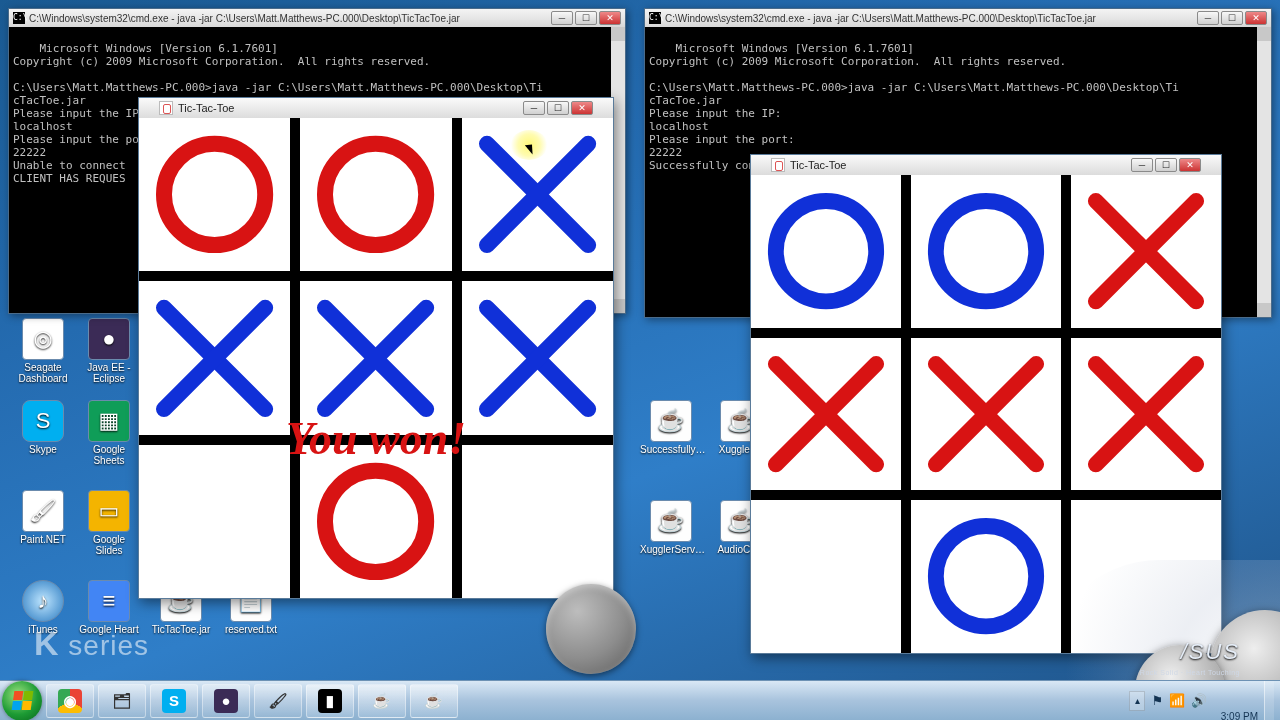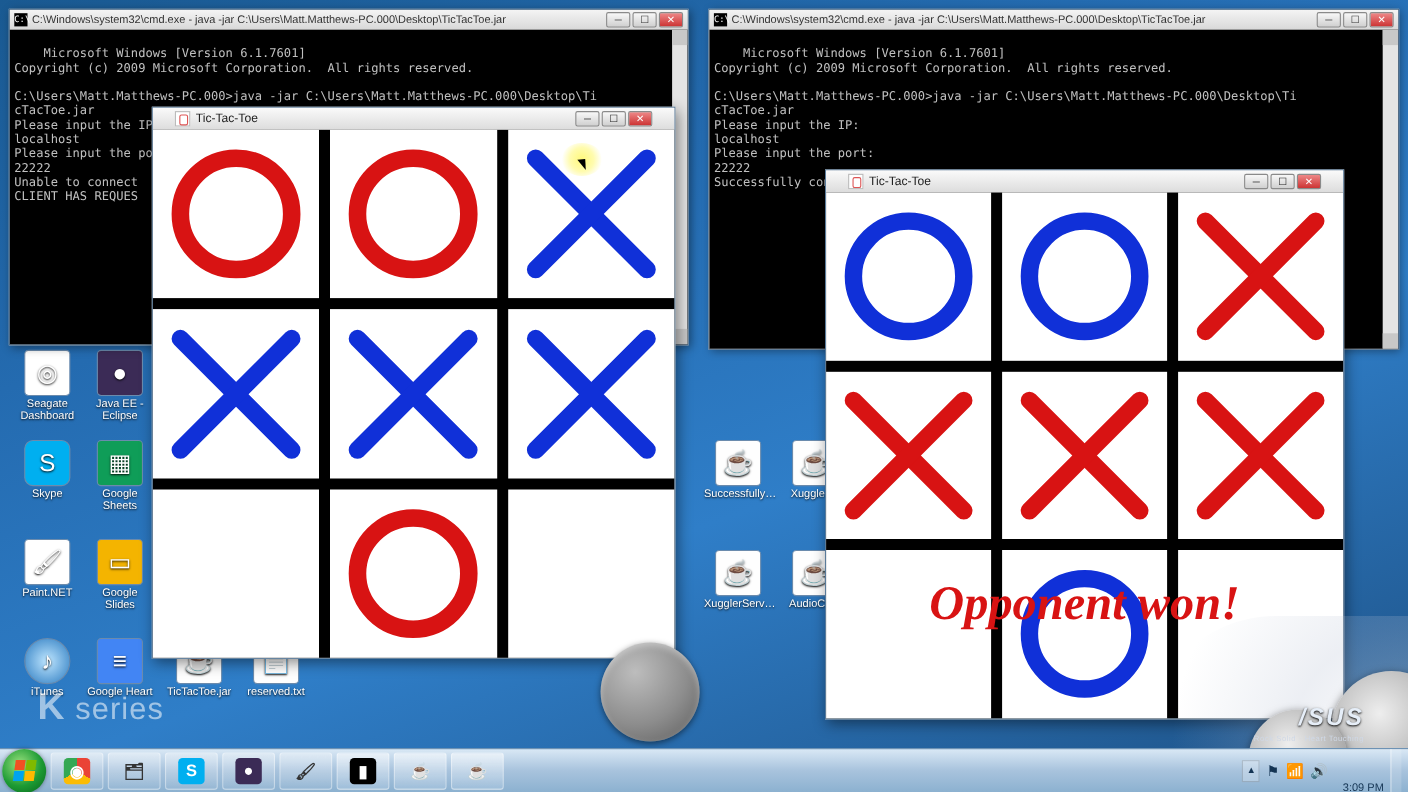--- a/index.html
+++ b/index.html
@@ -155,21 +155,21 @@
   }
   .asus-dock .ring{
     position:absolute; width:110px;height:110px;border-radius:50%;
     background:radial-gradient(circle at 40% 35%, #eee 0%, #bbb 50%, #888 100%);
     box-shadow:0 2px 8px rgba(0,0,0,.5);
   }
   .asus-dock .ring.a{right:-40px;bottom:-40px;}
   .asus-dock .ring.b{right:55px;bottom:-55px;width:90px;height:90px;}
   .asus-logo{
     position:absolute; right:40px; bottom:55px;
-    color:#e6eef8; font-style:italic; font-weight:bold;
+    color:#e6eef8; font-style:italic; font-weight:normal;
     font-size:22px; letter-spacing:2px;
     text-shadow:0 1px 2px #000;
   }
   .asus-sub{
     position:absolute; right:40px; bottom:44px;
     color:#cfd8e6; font-size:7px; letter-spacing:0.5px;
   }
 
   
   .taskbar {
@@ -390,20 +390,21 @@
         </svg>
       </div>
       <div class="cell"></div>
       <div class="cell">
         <svg viewBox="0 0 100 100">
           <circle cx="50" cy="50" r="38" fill="none" stroke="#d81313" stroke-width="12"></circle>
         </svg>
       </div>
       <div class="cell"></div>
     </div>
+  <div class="overlay-msg" style="top:318px;color:#d81313;">You won!</div>
 </div>
 
 <div class="game-window" style="left:750px; top:154px; width:472px; height:500px;">
   <div class="game-titlebar">
     <div class="java-ico"></div>
     <div class="title">Tic-Tac-Toe</div>
     <div class="win-btns">
       <div class="win-btn">─</div>
       <div class="win-btn">☐</div>
       <div class="win-btn close">✕</div>
@@ -445,21 +446,20 @@
         </svg>
       </div>
       <div class="cell"></div>
       <div class="cell">
         <svg viewBox="0 0 100 100">
           <circle cx="50" cy="50" r="38" fill="none" stroke="#1030d8" stroke-width="12"></circle>
         </svg>
       </div>
       <div class="cell"></div>
     </div>
-  <div class="overlay-msg" style="top:372px;color:#d81313;font-size:44px;">Opponent won!</div>
 </div>
 
 <div class="cursor-spot" style="left:510px; top:130px;"></div>
 <div class="cursor-arrow" style="left:528px; top:142px;"></div>
 
 <div class="k-watermark">
   <b>K</b><span> series</span>
 </div>
 
 <div class="dial" style="left:546px; bottom:46px;"></div>

